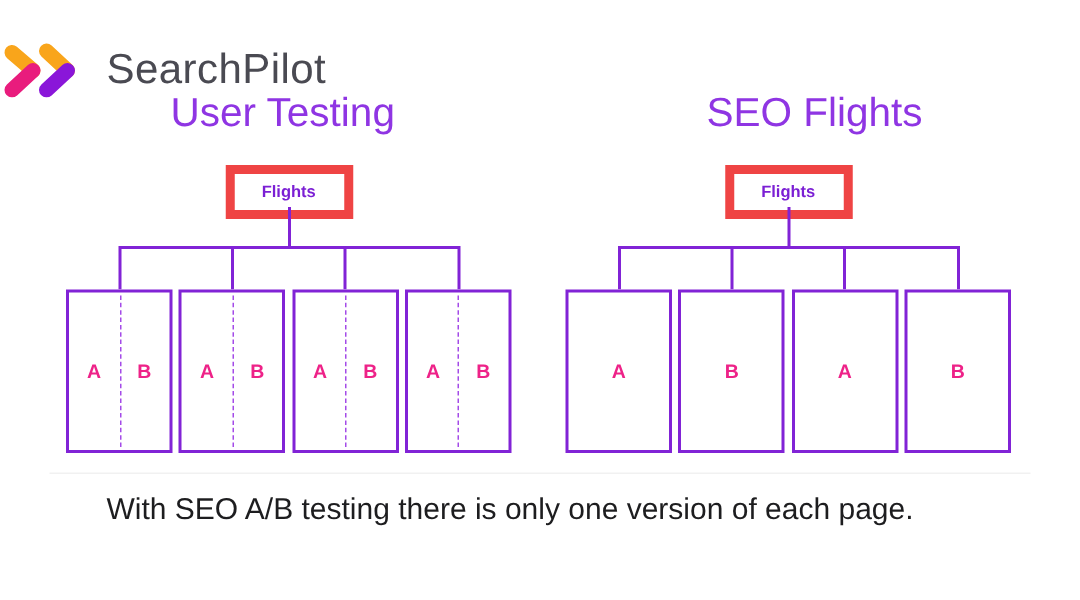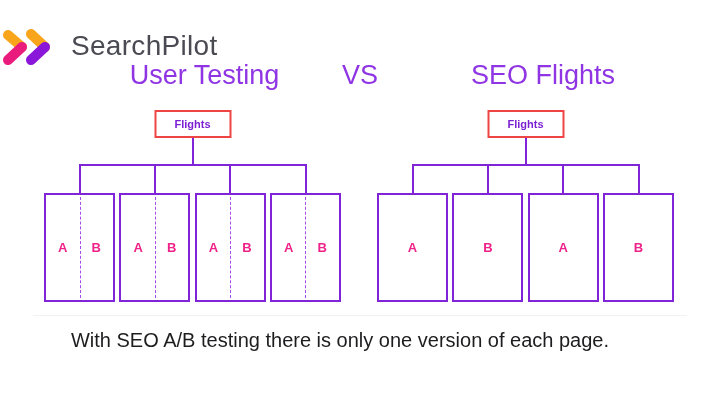--- a/index.html
+++ b/index.html
@@ -17,32 +17,32 @@
   .logo-text {
     font-size:28px; font-weight:500; color:#4a4a52; letter-spacing:0.3px;
     line-height:40px;
   }
 
   
   .title {
     position:absolute; top:59px; text-align:center;
     font-size:27px; font-weight:300; color:#8f35e3; line-height:32px;
   }
-  .title-left  { left:56px;  width:297px; }
+  .title-left  { left:40px;  width:297px; }
   .title-vs    { left:310px; width:100px; }
   .title-right { left:420px; width:246px; }
 
   
   .panel { position:absolute; top:110px; width:297px; height:192px; }
   .panel-left  { left:44px; }
   .panel-right { left:377px; }
 
   .flights-box {
     position:absolute; top:0; left:50%; transform:translateX(-50%);
-    width:73px; height:24px; border:2px solid #ef4444; background:#fff;
+    width:73px; height:24px; border:6px solid #ef4444; background:#fff;
     display:flex; align-items:center; justify-content:center;
   }
   .flights-box span { font-size:11px; font-weight:bold; color:#7b1fd4; }
 
   .stem  { position:absolute; top:28px; left:calc(50% - 1px); width:2px; height:26px; background:#8123d6; }
   .hline { position:absolute; top:54px; left:34.5px; width:228px; height:2px; background:#8123d6; }
   .drop  { position:absolute; top:56px; width:2px; height:27px; background:#8123d6; }
   .drop-1 { left:34.5px; } .drop-2 { left:109.8px; } .drop-3 { left:185.2px; } .drop-4 { left:260.5px; }
 
   .pages {
@@ -81,21 +81,20 @@
         <path d="M8 8 L22 20" stroke="#F9A51B"></path>
         <path d="M22 20 L8 33" stroke="#E91C7D"></path>
         <path d="M31 7 L45 20" stroke="#F9A51B"></path>
         <path d="M45 20 L31 33" stroke="#8A16D9"></path>
       </g>
     </svg>
     <span class="logo-text">SearchPilot</span>
   </header>
 
   <div class="title title-left">User Testing</div>
-  <div class="title title-vs">VS</div>
   <div class="title title-right">SEO Flights</div>
 
   <section class="panel panel-left">
     <div class="flights-box">
       <span>Flights</span>
     </div>
     <div class="stem"></div>
     <div class="hline"></div>
     <div class="drop drop-1"></div>
     <div class="drop drop-2"></div>

